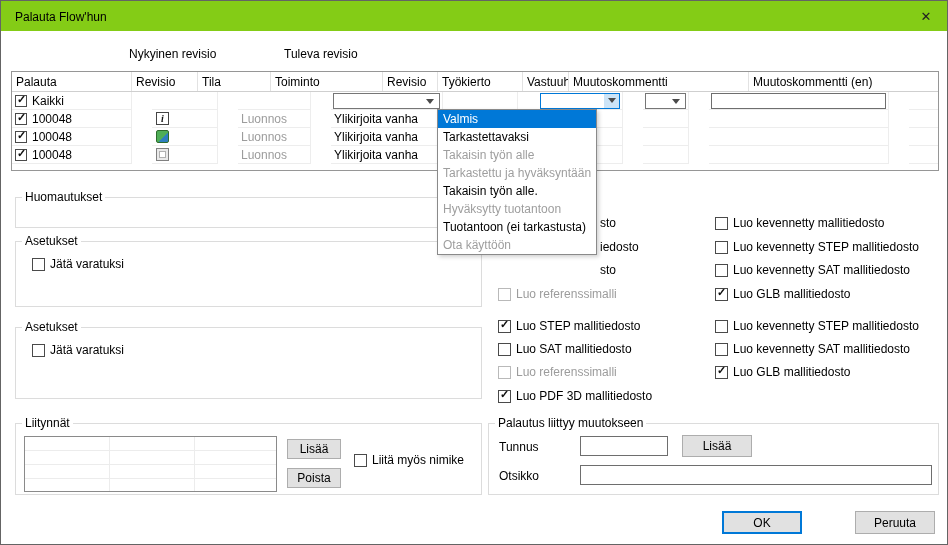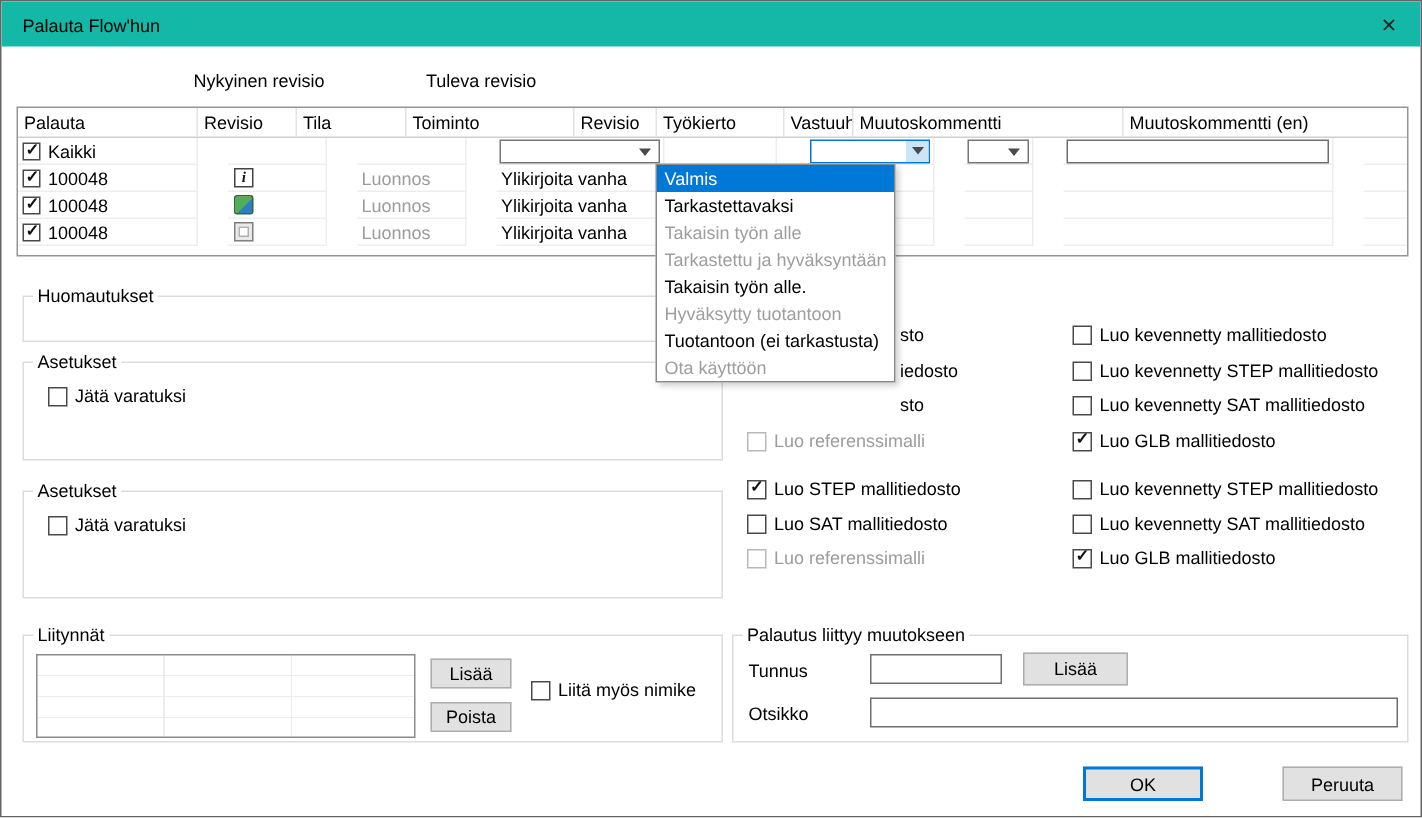--- a/index.html
+++ b/index.html
@@ -1,20 +1,20 @@
 <!DOCTYPE html>
 <html><head>
 <meta charset="utf-8">
 <style>
   html,body{margin:0;padding:0;background:#fff;}
   *{box-sizing:border-box;}
   .dialog{position:relative;width:948px;height:545px;background:#ffffff;border:1px solid #646464;
           font-family:"Liberation Sans",sans-serif;font-size:12px;color:#000;overflow:hidden;}
   
-  .titlebar{position:absolute;left:0;top:0;right:0;height:30px;background:#14b8a6;}
+  .titlebar{position:absolute;left:0;top:0;right:0;height:30px;background:#84cc16;}
   .title{position:absolute;left:14px;top:9px;font-size:12px;}
   .closebtn{position:absolute;right:10px;top:6px;width:22px;height:18px;display:flex;align-items:center;justify-content:center;cursor:pointer;}
   .closebtn span{font-size:13px;color:#222;}
   
   .revhdr{position:absolute;top:46px;font-size:12px;}
   
   .tbl{position:absolute;left:10px;top:70px;width:928px;height:100px;border:1px solid #969696;background:#fff;}
   .thead{display:flex;height:20px;border-bottom:1px solid #cfcfcf;}
   .th{display:flex;align-items:center;padding:0 4px;border-right:1px solid #e2e2e2;white-space:nowrap;overflow:hidden;}
   .trow{display:flex;height:18px;gap:20px;}
@@ -247,20 +247,24 @@
     <span class="cblabel">Luo STEP mallitiedosto</span>
   </div>
   <div class="opt" style="left:497px;top:341px;" data-disabled="false">
     <span class="cbx" data-checked="false"></span>
     <span class="cblabel">Luo SAT mallitiedosto</span>
   </div>
   <div class="opt" style="left:497px;top:364px;" data-disabled="true">
     <span class="cbx" data-checked="false"></span>
     <span class="cblabel">Luo referenssimalli</span>
   </div>
+  <div class="opt" style="left:497px;top:388px;" data-disabled="false">
+    <span class="cbx" data-checked="true"></span>
+    <span class="cblabel">Luo PDF 3D mallitiedosto</span>
+  </div>
 
   <div class="opt" style="left:714px;top:215px;" data-disabled="false">
     <span class="cbx" data-checked="false"></span>
     <span class="cblabel">Luo kevennetty mallitiedosto</span>
   </div>
   <div class="opt" style="left:714px;top:239px;" data-disabled="false">
     <span class="cbx" data-checked="false"></span>
     <span class="cblabel">Luo kevennetty STEP mallitiedosto</span>
   </div>
   <div class="opt" style="left:714px;top:262px;" data-disabled="false">

